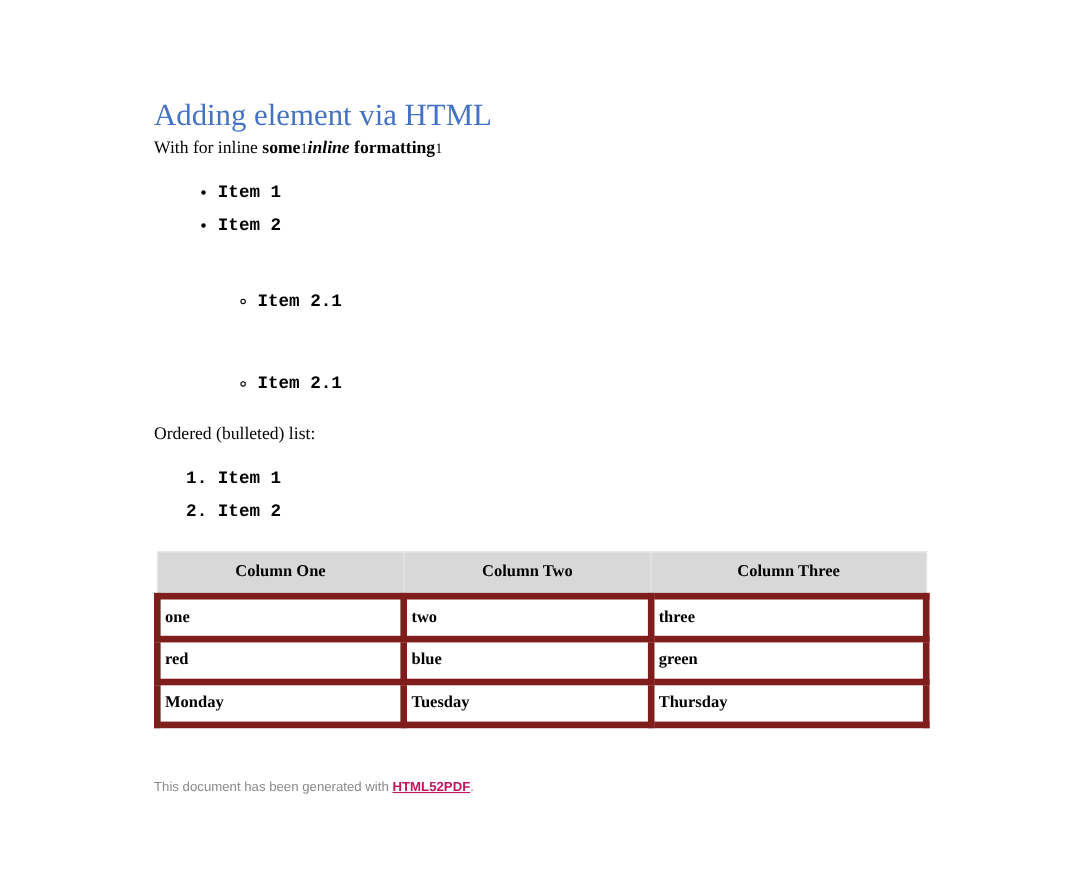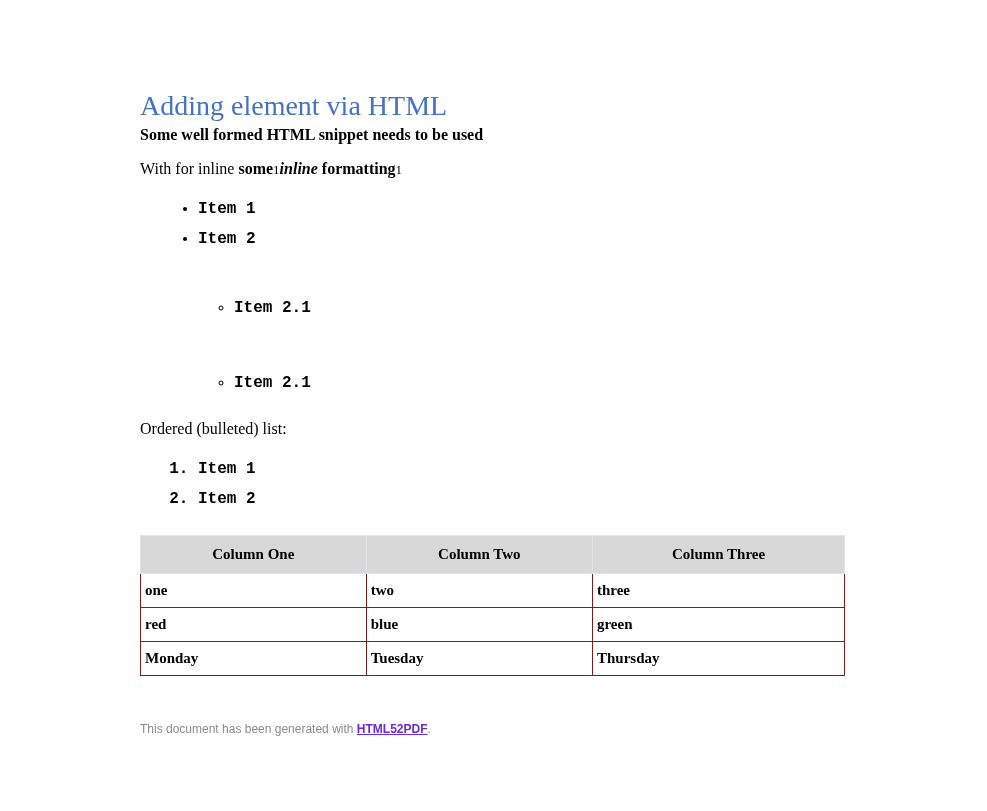--- a/index.html
+++ b/index.html
@@ -58,44 +58,43 @@
     font-size: 15px;
   }
   table.data th {
     background: #d8d8d8;
     border: 1px solid #e4e4e4;
     padding: 10px 6px;
     text-align: center;
     font-weight: 700;
   }
   table.data td {
-    border: 1px solid #7f1d1d;
+    border: 6px solid #7f1d1d;
     padding: 8px 4px;
     font-weight: 700;
   }
   .footer {
     margin-top: 46px;
     font-family: Arial, Helvetica, sans-serif;
     font-size: 12px;
     color: #8a8a8a;
   }
   .footer a {
-    color: #6d28d9;
+    color: #be185d;
     font-weight: 700;
     text-decoration: underline;
   }
 </style>
 </head>
 <body>
 
 <div class="page">
 
   <h1 class="title">Adding element via HTML</h1>
 
-  <p class="lead">Some well formed HTML snippet needs to be used</p>
 
   <p class="para">
     <span>With for inline </span><span class="bold">some</span><span class="small-one">1</span><span class="bold italic">inline</span><span class="bold"> formatting</span><span class="small-one">1</span>
   </p>
 
 
   <ul class="bulleted">
     <li><span>Item 1</span></li>
     <li>
       <span>Item 2</span>

